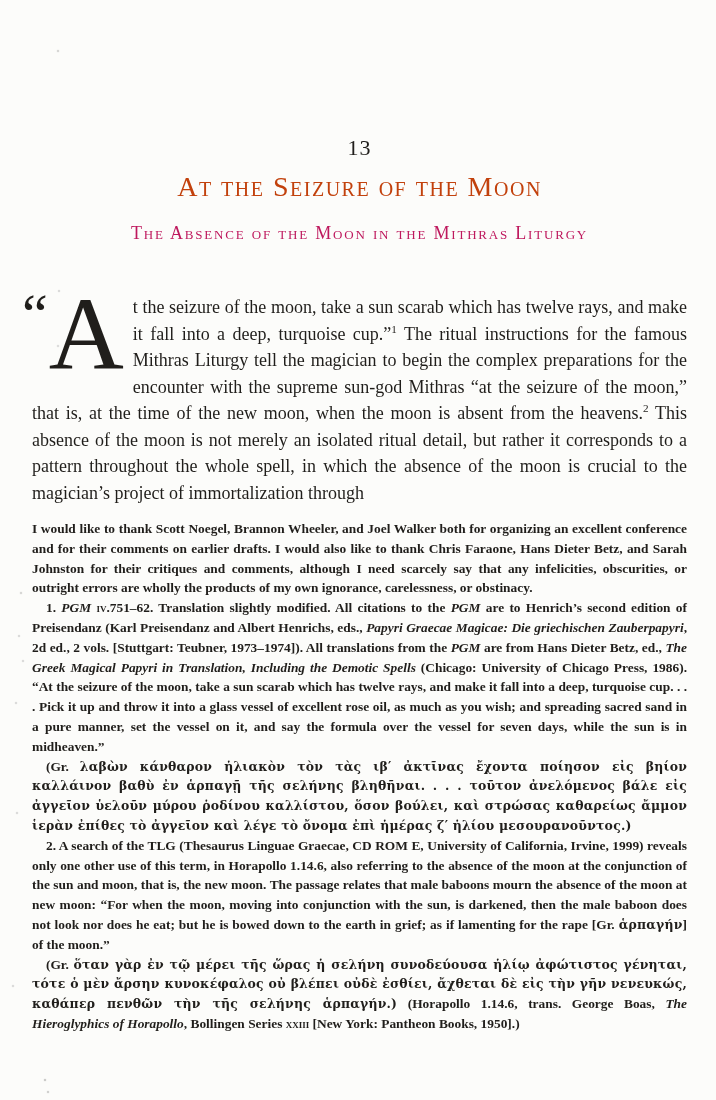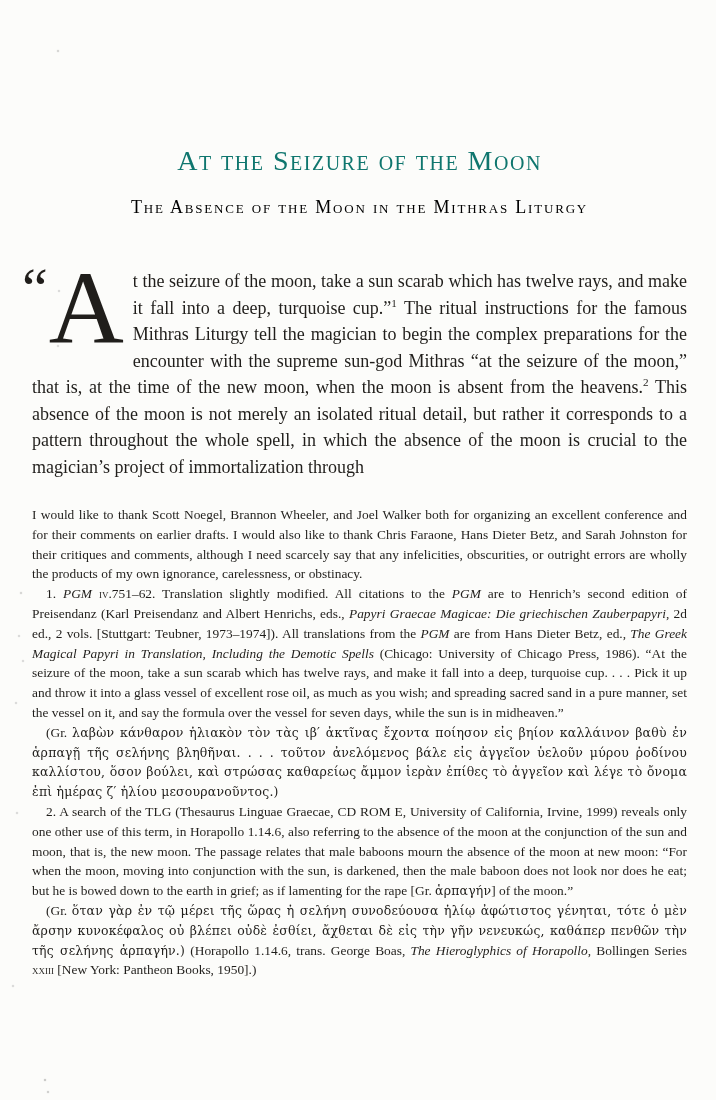--- a/index.html
+++ b/index.html
@@ -6,37 +6,37 @@
   html,body { width:716px; height:1100px; }
   body { font-family:"Liberation Serif", serif; }
   .page {
     position:relative; width:716px; height:1100px; overflow:hidden;
     background:#fcfcfa; color:#201e1b;
     padding:135px 29px 0 32px;
   }
   .chapter-number { text-align:center; font-size:22px; letter-spacing:1px; }
   .title {
     text-align:center; font-weight:normal; font-variant:small-caps;
-    font-size:28px; letter-spacing:1.5px; margin-top:10px; color:#0f766e;
+    font-size:28px; letter-spacing:1.5px; margin-top:10px; color:#c2410c;
   }
   .subtitle {
     text-align:center; font-weight:normal; font-variant:small-caps;
-    font-size:18px; letter-spacing:1.8px; margin-top:20px; color:#000000;
+    font-size:18px; letter-spacing:1.8px; margin-top:20px; color:#be185d;
   }
   .author { text-align:center; font-style:italic; font-size:19px; margin-top:44px; }
   .body-text {
     margin-top:50px; font-size:18px; line-height:26.5px; text-align:justify;
     position:relative;
   }
   .dropcap-wrap { float:left; height:79px; margin:1px 9px 0 0; display:flex; align-items:flex-start; }
   .big-quote { font-size:58px; line-height:38px; margin-left:-10px; margin-right:1px; }
   .dropcap { font-size:104px; line-height:78px; font-weight:normal; }
   sup { font-size:0.62em; vertical-align:super; line-height:0; }
   .footnotes {
-    margin-top:25px; font-size:13.4px; line-height:19.8px; text-align:justify;
+    margin-top:13px; font-size:13.4px; line-height:19.8px; text-align:justify;font-weight:bold;
   }
   .footnotes p { text-indent:14px; }
   .footnotes p.no-indent { text-indent:0; }
   .it { font-style:italic; }
   .sc { font-variant:small-caps; }
   .greek { font-family:"DejaVu Serif", serif; font-size:0.93em; letter-spacing:0.2px; }
   
   .specks {
     position:absolute; left:0; top:0; width:2px; height:2px; pointer-events:none;
     box-shadow:
@@ -47,20 +47,21 @@
       12px 985px 1px rgba(120,120,120,.30), 44px 1079px 1px rgba(100,100,100,.40),
       47px 1091px 1px rgba(100,100,100,.35);
   }
 </style>
 </head>
 <body>
 
 <div class="page" style="background: rgb(252, 252, 250); color: rgb(32, 30, 27);">
   <div class="specks"></div>
 
+  <div class="chapter-number">13</div>
 
   <h1 class="title">At the Seizure of the Moon</h1>
 
   <h2 class="subtitle">The Absence of the Moon in the Mithras Liturgy</h2>
 
 
   <div class="body-text">
     <span class="dropcap-wrap">
         <span class="big-quote">“</span>
         <span class="dropcap">A</span>

